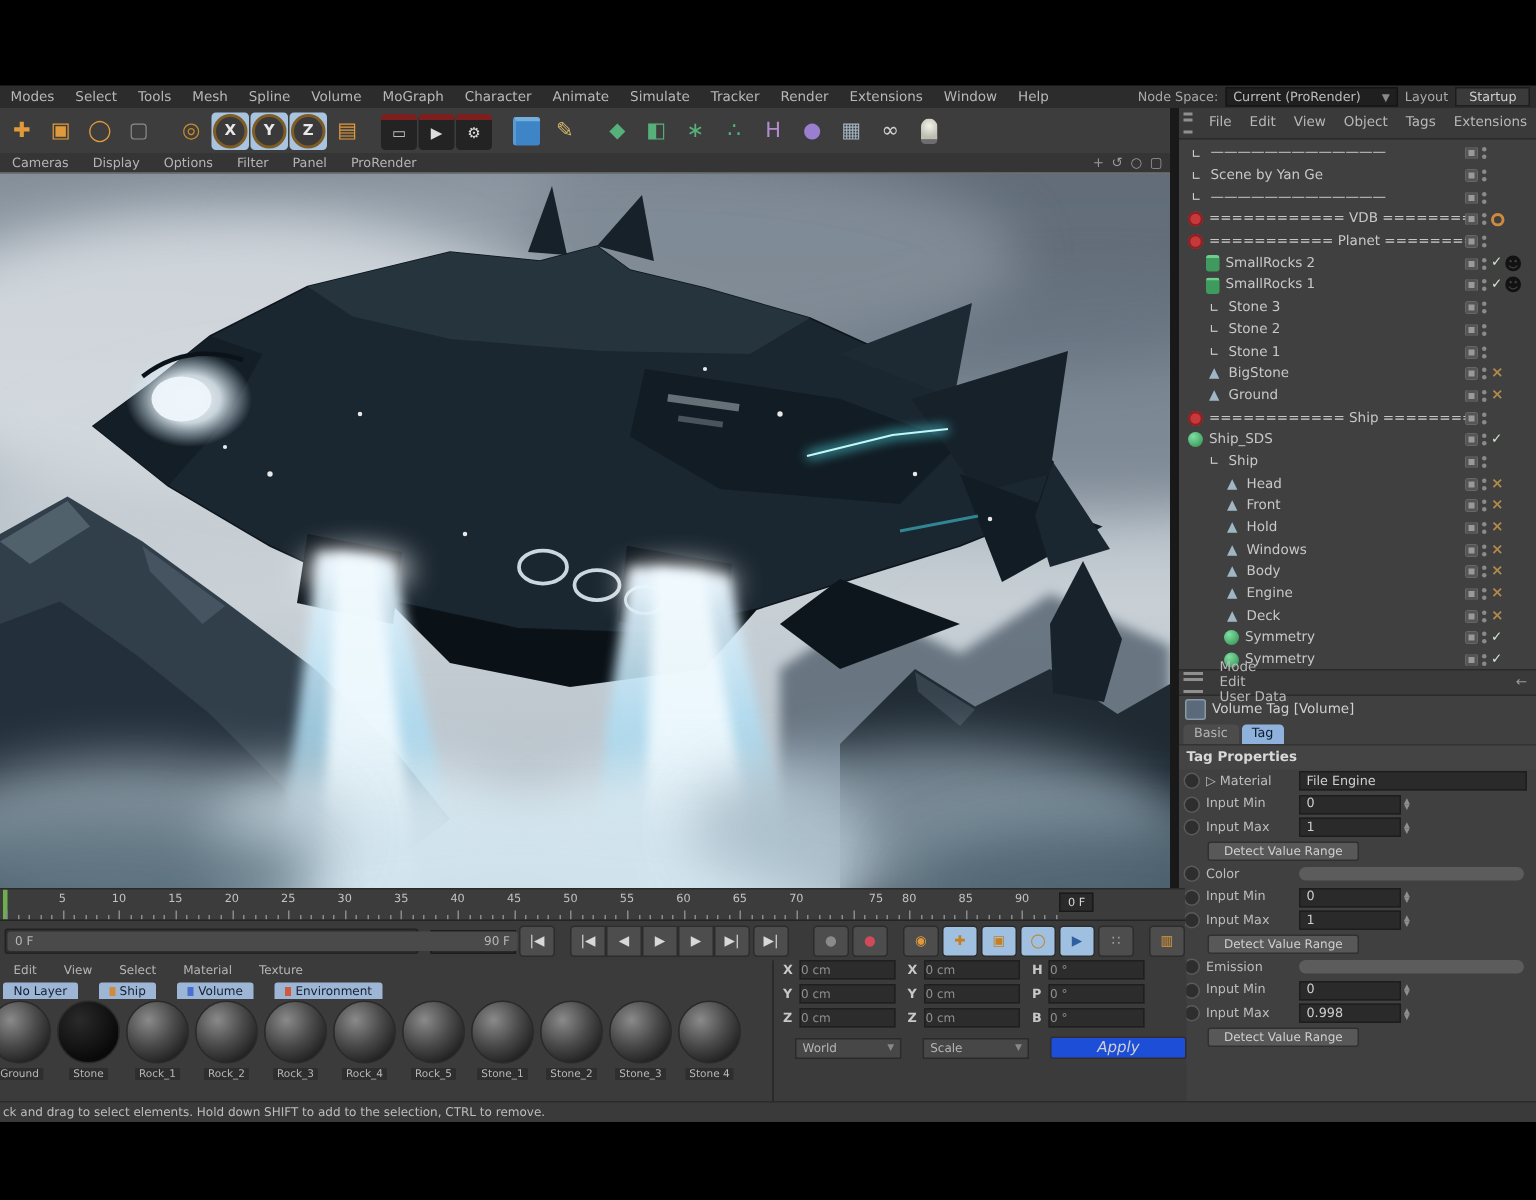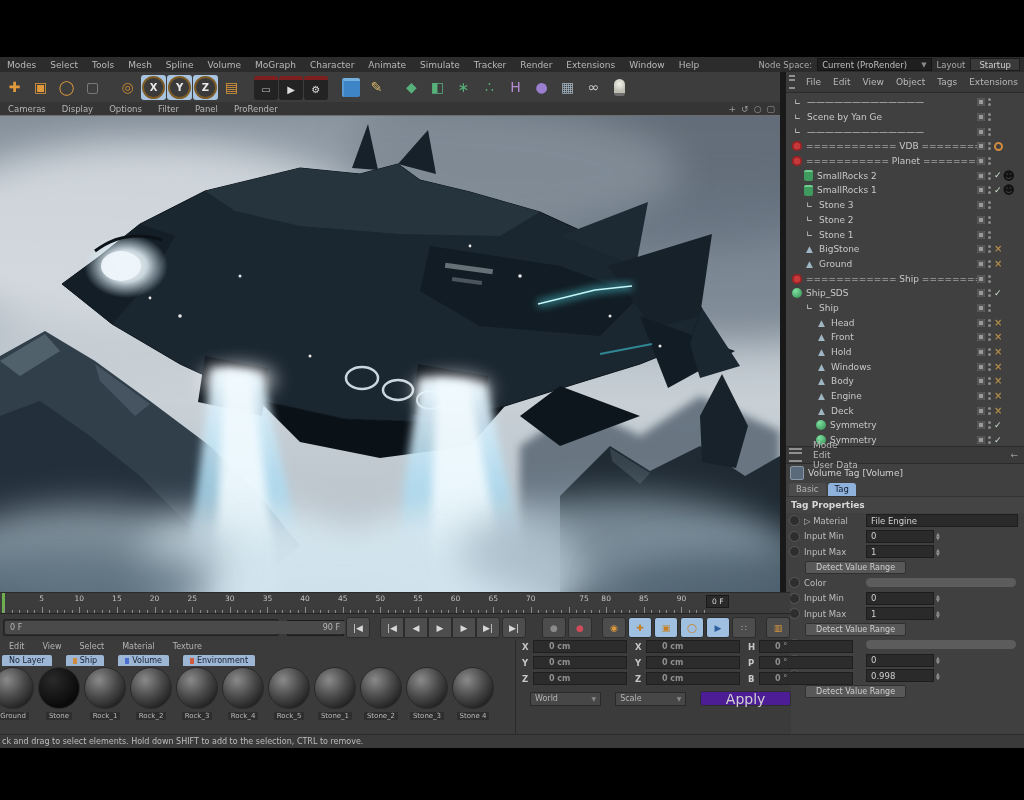--- a/index.html
+++ b/index.html
@@ -109,24 +109,24 @@
   .name-row{height:12px;display:flex;margin-left:-10px;}
   .mname{width:46px;flex:0 0 auto;display:flex;align-items:center;justify-content:center;}
   .mname span{background:#2e2e2e;color:#b8b8b8;font-size:7px;padding:0 3px;border-radius:1px;white-space:nowrap;overflow:hidden;max-width:42px;}
   
   .coords{top:640px;left:515px;width:275px;height:94px;background:#3b3b3b;border-left:1px solid #2a2a2a;}
   .chead{height:14px;display:flex;align-items:center;gap:24px;padding-left:6px;color:#6d6d6d;font-size:8px;}
   .cgrid{display:flex;gap:8px;padding-left:6px;}
   .ccol{display:flex;flex-direction:column;gap:3px;}
   .crow{display:flex;align-items:center;gap:3px;}
   .claxis{width:8px;color:#c8c8c8;font-weight:bold;font-size:8.5px;}
-  .cfield{width:62px;height:11px;background:#2c2c2c;border:1px solid #1f1f1f;color:#8f8f8f;font-size:8px;display:flex;align-items:center;padding:0 15px;font-weight:bold;}
+  .cfield{width:62px;height:11px;background:#2c2c2c;border:1px solid #1f1f1f;color:#8f8f8f;font-size:8px;display:flex;align-items:center;padding:0 0;}
   .cbot{display:flex;align-items:center;gap:14px;padding:6px 0 0 14px;}
   .cdrop{width:62px;height:12px;background:#474747;border:1px solid #2a2a2a;color:#b5b5b5;font-size:8px;display:flex;align-items:center;justify-content:space-between;padding:0 4px;}
-  .capply{width:90px;height:13px;background:#4c1d95;border:1px solid #2e2e2e;border-radius:2px;color:#d0d0d0;font-size:14px;display:flex;align-items:center;justify-content:center;}
+  .capply{width:90px;height:13px;background:#1d4ed8;border:1px solid #2e2e2e;border-radius:2px;color:#d0d0d0;font-size:10px;display:flex;align-items:center;justify-content:center;font-style:italic;}
   
   .statusbar{top:734px;left:0;width:1024px;height:13px;background:#3a3a3a;border-top:1px solid #2b2b2b;display:flex;align-items:center;color:#bdbdbd;font-size:8px;padding-left:2px;}
 </style>
 </head>
 <body>
 
 <div class="app">
 
   <div class="abs menubar">
     <div id="mainmenu" style="display:flex;align-items:center;">

